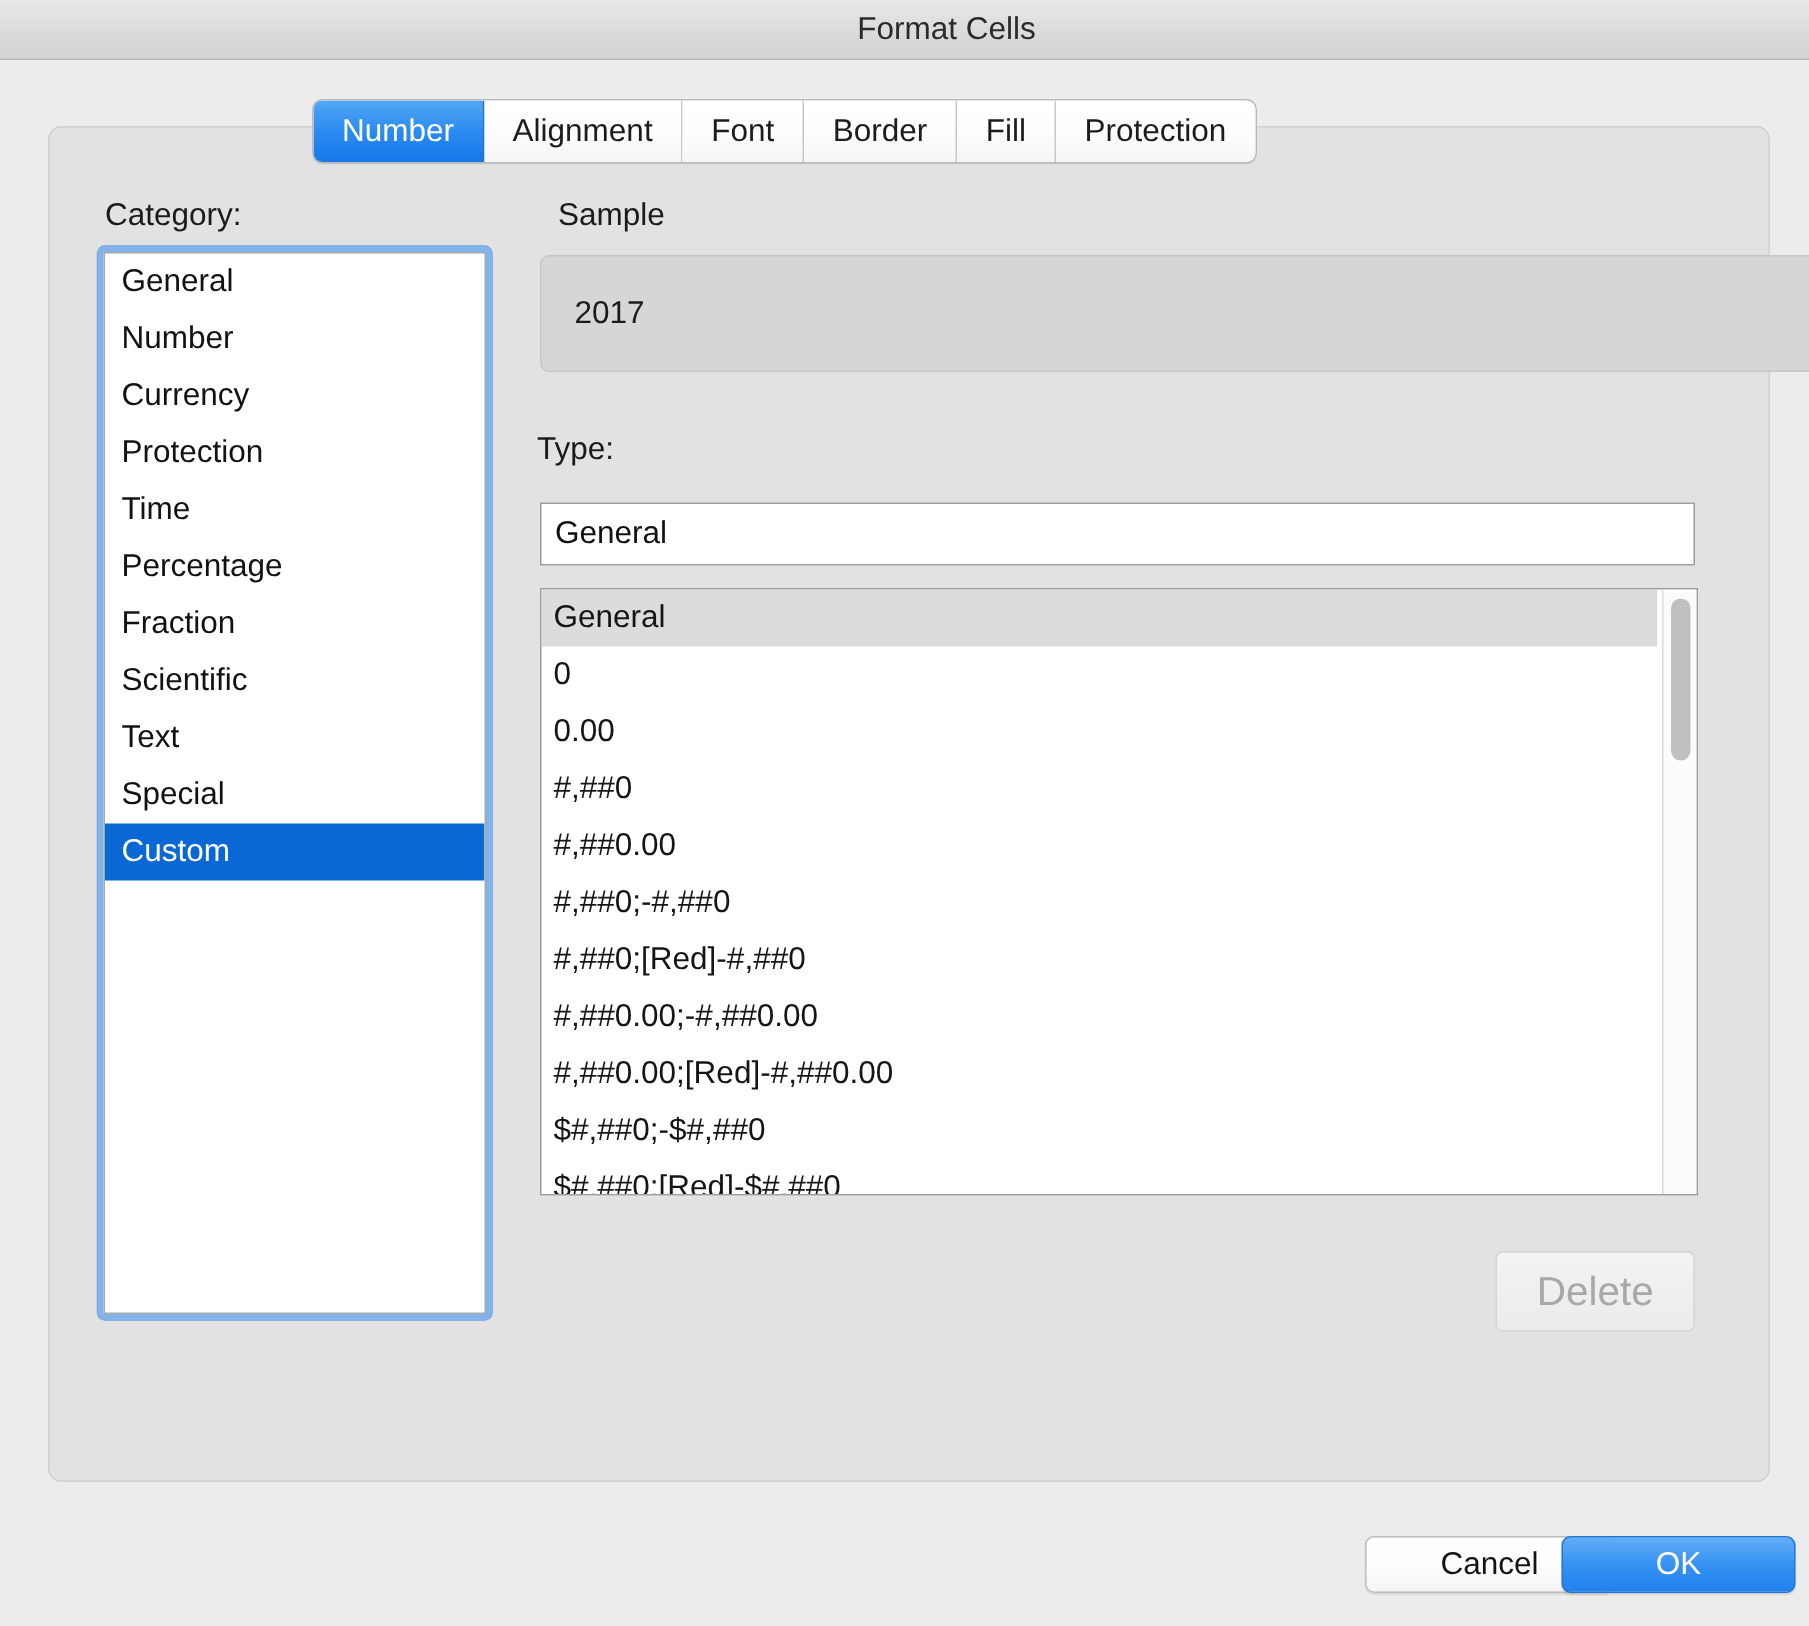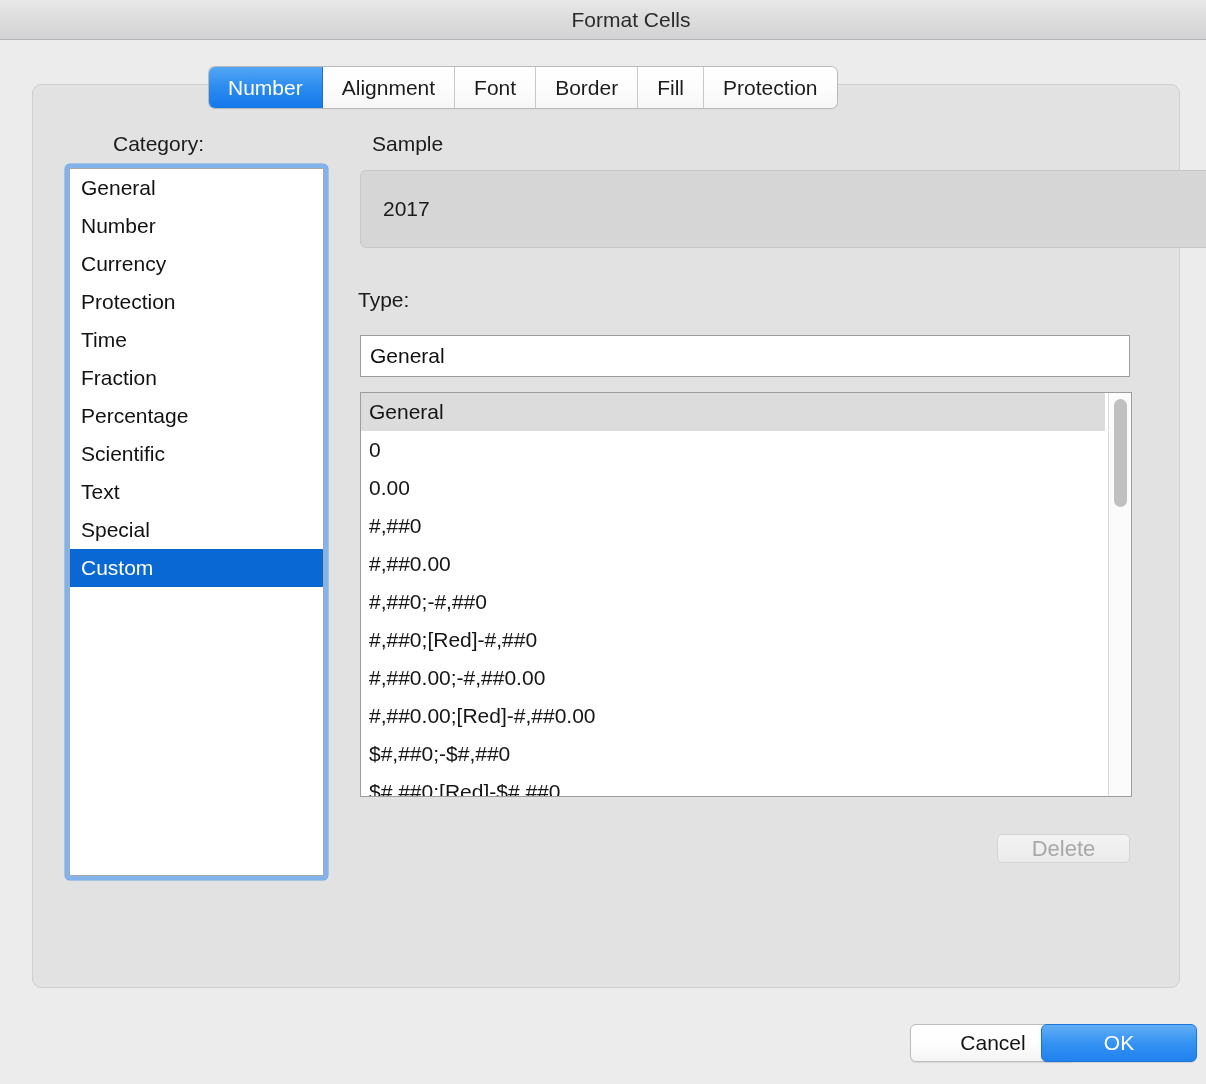--- a/index.html
+++ b/index.html
@@ -82,21 +82,21 @@
     box-sizing: border-box;
   }
 
   
   .field-label {
     position: absolute;
     font-size: 21px;
     color: #1b1b1b;
     white-space: nowrap;
   }
-  #category-label { left: 70px; top: 132px; margin-left: 43px; }
+  #category-label { left: 70px; top: 132px; }
   #sample-label   { left: 372px; top: 132px; }
   #type-label     { left: 358px; top: 288px; }
 
   
   .category-box {
     position: absolute;
     left: 65px; top: 164px;
     width: 263px; height: 716px;
     box-sizing: border-box;
     border-radius: 5px;
@@ -202,25 +202,25 @@
     left: 5px; top: 6px;
     width: 13px; height: 108px;
     background: #c0c0c0;
     border-radius: 7px;
   }
 
   
   .delete-btn {
     position: absolute;
     left: 997px; top: 834px;
-    width: 133px; height: 29px;
+    width: 133px; height: 54px;
     background: linear-gradient(to bottom, #f3f3f3 0%, #ebebeb 100%);
     border: 1px solid #d4d4d4;
     border-radius: 5px;
-    font-size: 22px;
+    font-size: 27px;
     color: #a8a8a8;
     box-sizing: border-box;
     display: flex;
     align-items: center;
     justify-content: center;
     cursor: default;
   }
 
   
   .btn-bottom {
@@ -273,22 +273,22 @@
   <div class="panel"></div>
 
   <div class="field-label" id="category-label">Category:</div>
   <div class="category-box">
     <div class="category-inner" id="category-list-inner">
         <div class="cat-item">General</div>
         <div class="cat-item">Number</div>
         <div class="cat-item">Currency</div>
         <div class="cat-item">Protection</div>
         <div class="cat-item">Time</div>
+        <div class="cat-item">Percentage</div>
         <div class="cat-item">Fraction</div>
-        <div class="cat-item">Percentage</div>
         <div class="cat-item">Scientific</div>
         <div class="cat-item">Text</div>
         <div class="cat-item">Special</div>
         <div class="cat-item selected">Custom</div>
       </div>
   </div>
 
   <div class="field-label" id="sample-label">Sample</div>
   <div class="sample-box">
     <div class="sample-value">2017</div>

